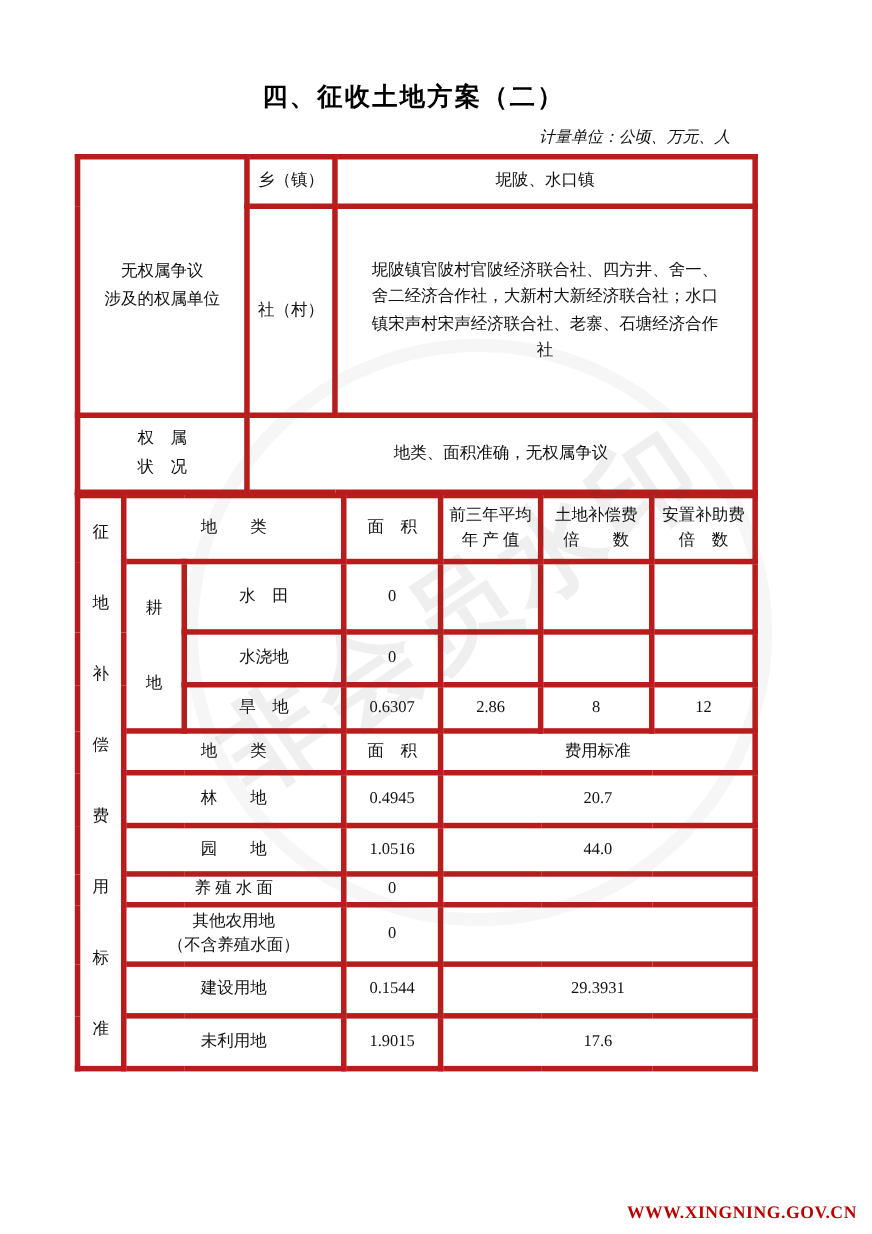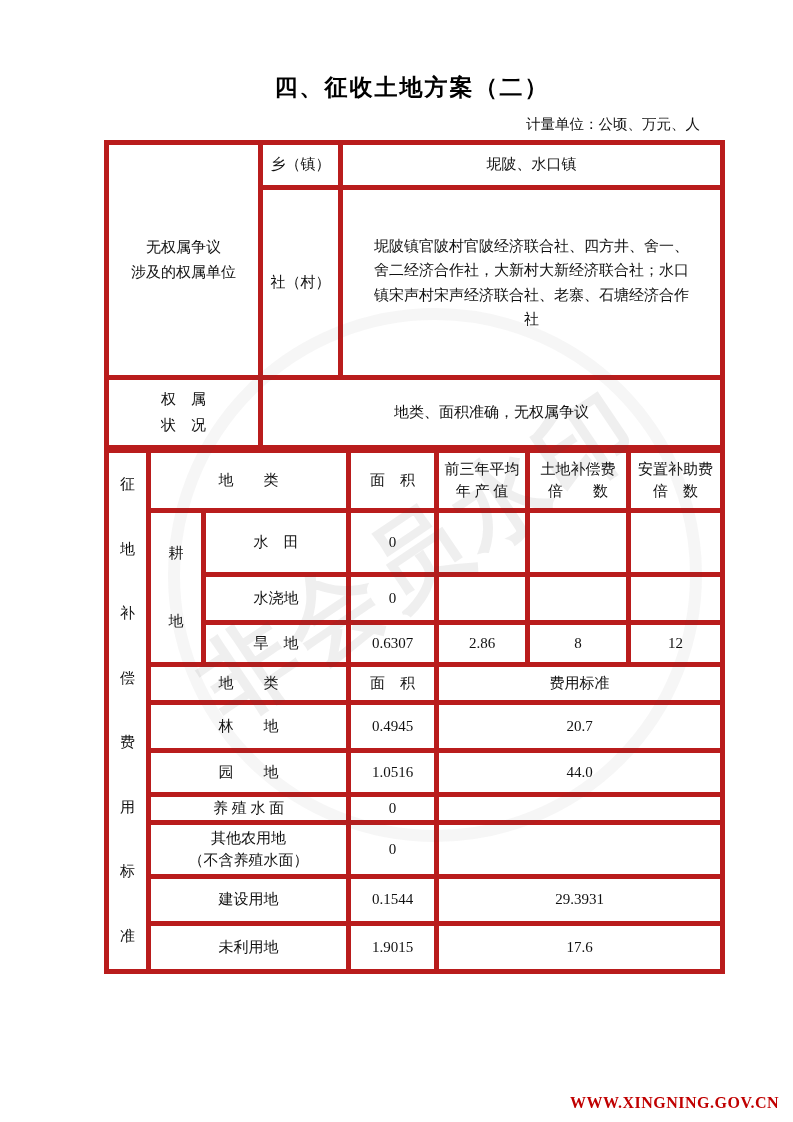--- a/index.html
+++ b/index.html
@@ -1,26 +1,26 @@
 <!DOCTYPE html>
 <html><head>
 <meta charset="utf-8">
 <style>
   html,body { margin:0; padding:0; background:#ffffff; }
   .page {
     position:relative; width:793px; height:1122px; background:#ffffff;
     font-family:"Liberation Serif","DejaVu Serif",serif; color:#111;
     overflow:hidden;
   }
-  .content { position:relative; z-index:2; margin-left:104px; width:616px; }
+  .content { position:relative; z-index:2; margin-left:68px; width:616px; }
   .title {
     margin:0; padding-top:72px; text-align:center;
     font-size:23px; font-weight:bold; letter-spacing:2px; color:#000;
   }
-  .unit-note { text-align:right; padding:12px 20px 6px 0; font-size:14.5px; }
+  .unit-note { text-align:right; padding:12px 20px 6px 0; font-size:14.5px;font-style:italic; }
   table { border-collapse:collapse; table-layout:fixed; width:616px; }
   td {
     border:5px solid #b91c1c; text-align:center; vertical-align:middle;
     padding:0; font-size:15px; line-height:1.45; overflow:hidden;
   }
   .t2 { margin-top:-2px; }
   .village-text { padding:0 24px; line-height:1.62; font-size:15px; }
   .two-line { line-height:1.7; }
   .hdr2 { font-size:15px; line-height:1.45;border-radius:12px; }
   .vlabel {

